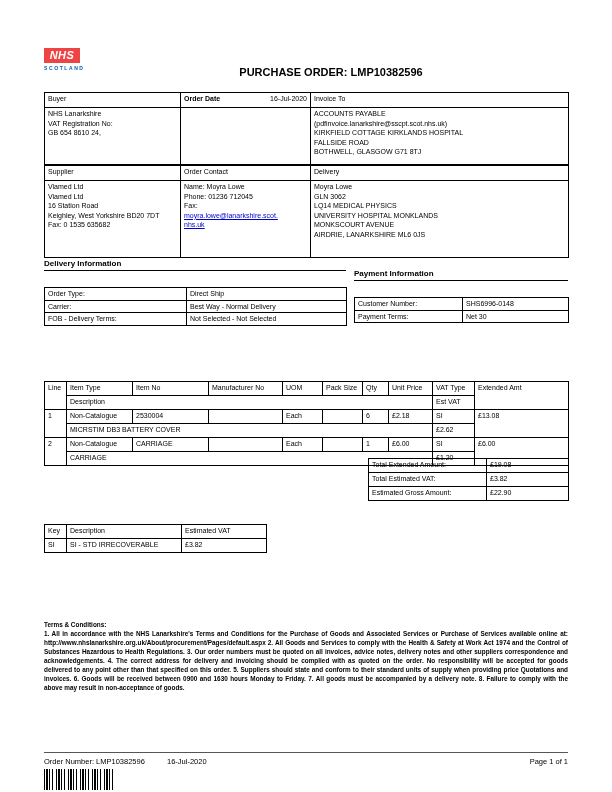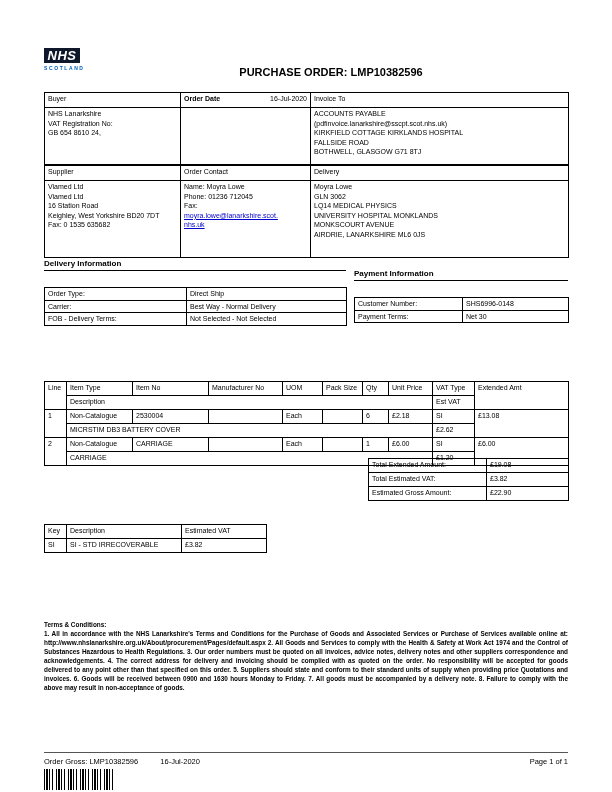--- a/index.html
+++ b/index.html
@@ -8,22 +8,22 @@
   .abs{position:absolute}
   table{border-collapse:collapse;table-layout:fixed}
   .grid td{border:1px solid #000;padding:1px 3px;font-size:7px;line-height:9.5px;
            vertical-align:top;text-align:left;font-weight:normal;overflow:hidden}
   .hd{font-weight:bold}
   .c{text-align:center}
   .r{text-align:right}
   .mid{vertical-align:middle}
   .fr{float:right;font-weight:normal}
   
-  .nhs-box{width:36px;height:15px;background:#0f172a;color:#fff;font-weight:bold;
-           font-style:italic;font-size:13px;line-height:15px;text-align:center;letter-spacing:.5px}
+  .nhs-box{width:36px;height:15px;background:#ef4444;color:#fff;font-weight:bold;
+           font-style:italic;font-size:11px;line-height:15px;text-align:center;letter-spacing:.5px}
   .nhs-scotland{color:#005EB8;font-size:5px;font-weight:bold;letter-spacing:1.6px;margin-top:2px}
   
   #title{top:66px;left:0;width:612px;text-align:center;font-size:11px;font-weight:bold;
          padding-left:50px;box-sizing:border-box}
   
   .sec-head{font-size:8px;font-weight:bold;border-bottom:1px solid #000;padding-bottom:2px;margin-bottom:16px}
   
   .email{color:#0000CC;text-decoration:underline;display:block;max-width:96px;
          word-break:break-all;cursor:pointer}
   
@@ -276,19 +276,19 @@
 </div>
 
 <div class="abs" id="terms">
   <div class="t-head">Terms &amp; Conditions:</div>
   <div class="t-body">1. All in accordance with the NHS Lanarkshire's Terms and Conditions for the Purchase of Goods and Associated Services or Purchase of Services available online at: http://www.nhslanarkshire.org.uk/About/procurement/Pages/default.aspx  2. All Goods and Services to comply with the Health &amp; Safety at Work Act 1974 and the Control of Substances Hazardous to Health Regulations.  3. Our order numbers must be quoted on all invoices, advice notes, delivery notes and other suppliers correspondence and acknowledgements.  4. The correct address for delivery and invoicing should be complied with as quoted on the order. No responsibility will be accepted for goods delivered to any point other than that specified on this order.  5. Suppliers should state and conform to their standard units of supply when providing price Quotations and invoices.  6. Goods will be received between 0900 and 1630 hours Monday to Friday.  7. All goods must be accompanied by a delivery note.  8. Failure to comply with the above may result in non-acceptance of goods.</div>
 </div>
 
 <div class="abs" id="footer-rule"></div>
 <div class="abs" id="footer">
   <div>
-    <span>Order Gross: LMP10382596</span>
+    <span>Order Number: LMP10382596</span>
     <span class="gap">16-Jul-2020</span>
   </div>
   <div>Page 1 of 1</div>
 </div>
 
 <div class="abs barcode"></div>
 
 </body></html>

